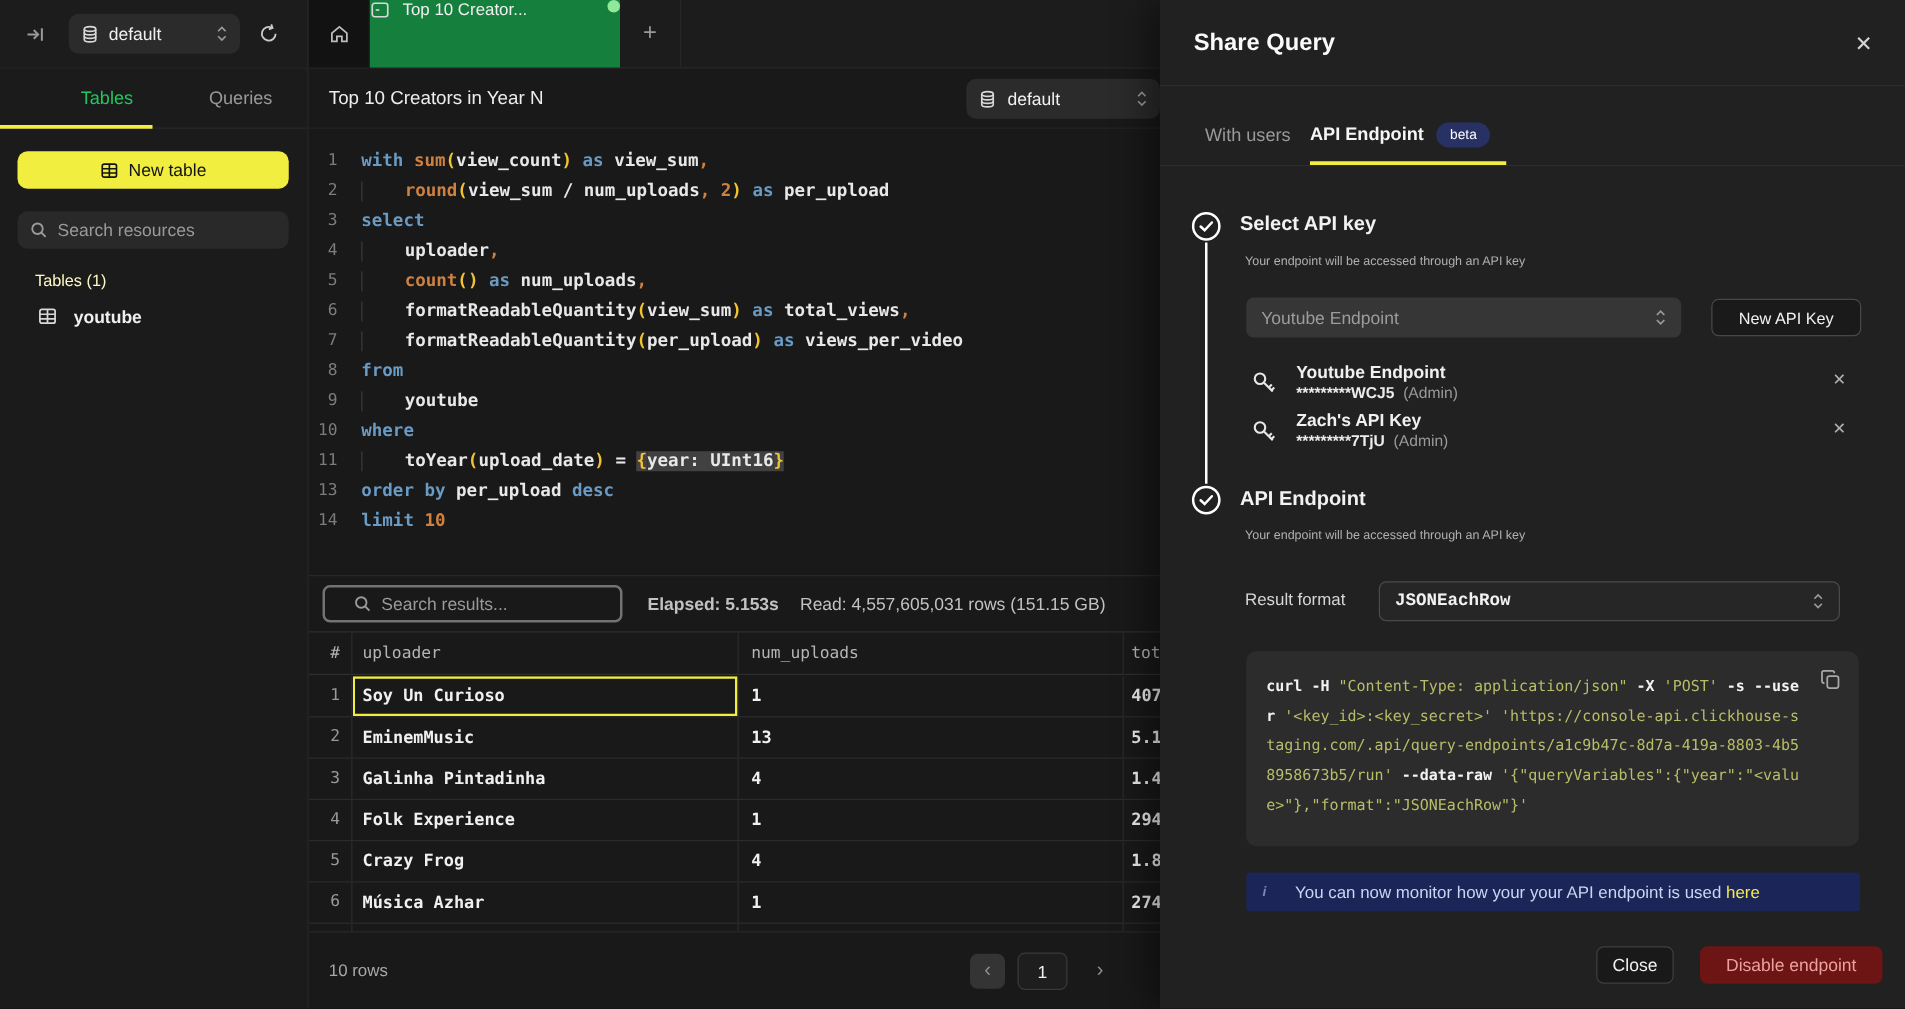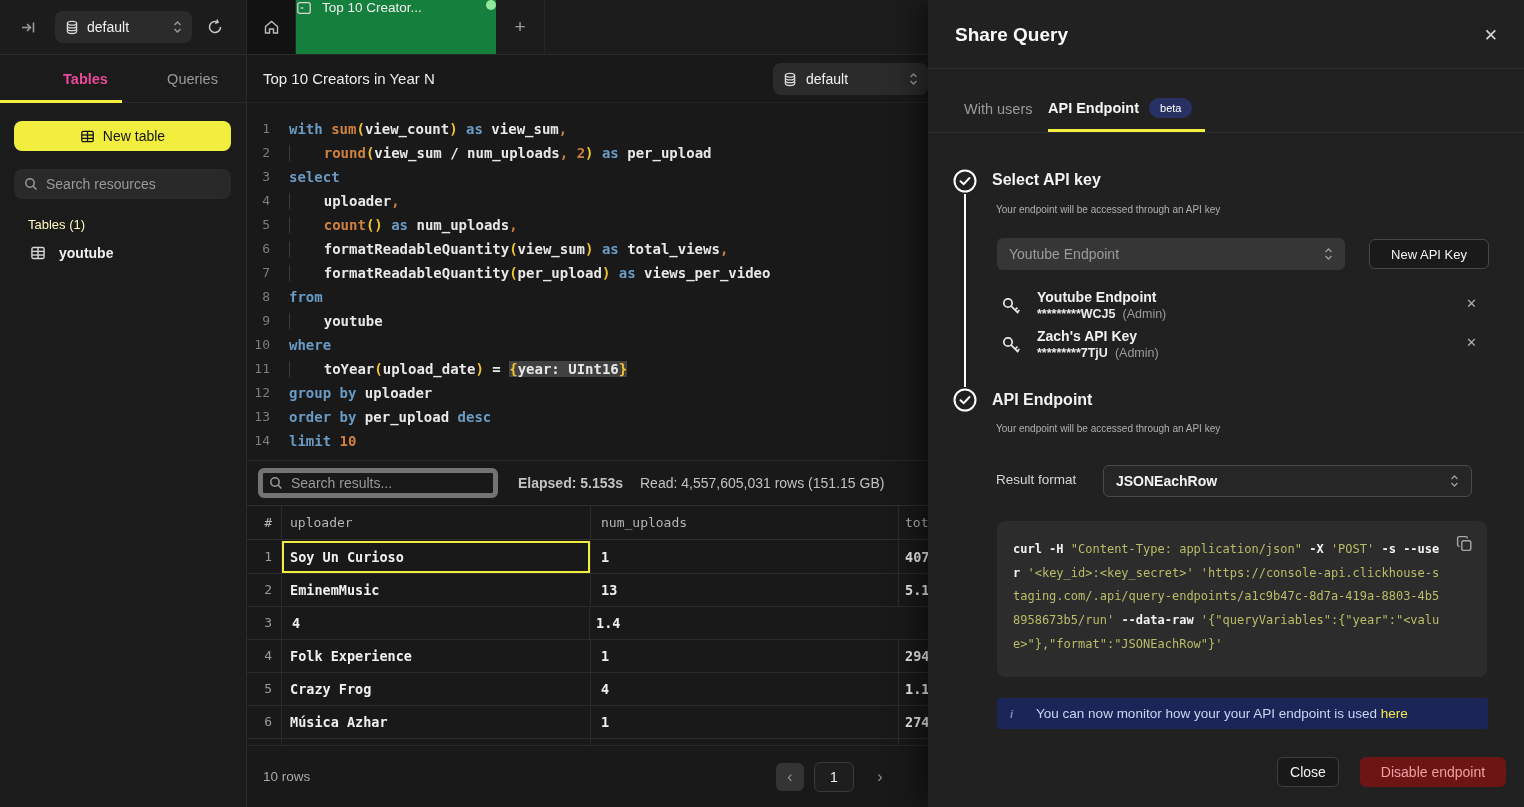--- a/index.html
+++ b/index.html
@@ -18,21 +18,21 @@
   .home-cell { position:absolute; left:247px; top:0; width:49px; height:54px; background:#121212; border-right:1px solid #242424; display:flex; align-items:center; justify-content:center; cursor:pointer; }
   .query-tab { position:absolute; left:296px; top:0; width:200px; height:54px; background:#15803d; display:flex; align-items:flex-start; padding:0 0; gap:10px; cursor:pointer; }
   .query-tab .tab-label { font-size:13.5px; color:#f0f0f0; flex:1; white-space:nowrap; overflow:hidden; }
   .status-dot { width:10px; height:10px; border-radius:50%; background:#90e89b; }
   .newtab-cell { position:absolute; left:496px; top:0; width:49px; height:54px; border-right:1px solid #262626; display:flex; align-items:center; justify-content:center; color:#9a9a9a; font-size:19px; cursor:pointer; }
 
   
   .sidebar { position:absolute; left:0; top:55px; width:247px; height:752px; background:#1b1b1b; border-right:1px solid #292929; }
   .side-tabs { position:relative; height:48px; border-bottom:1px solid #292929; display:flex; }
   .side-tab { flex:1; display:flex; align-items:center; justify-content:center; font-size:14.5px; color:#9a9a9a; cursor:pointer; }
-  .side-tab.active { color:#ec4899; font-weight:bold;margin-left:32px; }
+  .side-tab.active { color:#22c55e; font-weight:normal;margin-left:32px; }
   .side-tab-underline { position:absolute; left:0; bottom:-1px; width:122px; height:3px; background:#f1ee3f; }
   .new-table-btn { position:absolute; left:14px; top:66px; width:217px; height:30px; background:#f1ee3f; border-radius:8px; display:flex; align-items:center; justify-content:center; gap:8px; color:#141414; font-size:14px; font-weight:500; cursor:pointer; }
   .side-search { position:absolute; left:14px; top:114px; width:217px; height:30px; background:#292929; border-radius:8px; display:flex; align-items:center; padding:0 10px; gap:8px; color:#9a9a9a; font-size:14px; }
   .side-section-label { position:absolute; left:28px; top:162px; font-size:13px; color:#fef9c3; }
   .table-item { position:absolute; left:18px; top:184px; width:215px; height:28px; display:flex; align-items:center; gap:13px; padding-left:12px; border-radius:6px; cursor:pointer; }
   .table-item .nm { font-size:14px; font-weight:bold; color:#f0f0f0; }
 
   
   .main { position:absolute; left:247px; top:55px; width:681px; height:752px; background:#191919; overflow:hidden; }
   .main-titlebar { position:relative; height:48px; border-bottom:1px solid #232323; }
@@ -43,21 +43,21 @@
   .editor { position:absolute; left:0; top:48px; width:681px; height:357px; padding-top:14px; font-weight:bold; font-size:14px; }
   .eline { display:flex; height:24px; line-height:24px; white-space:pre; }
   .eline .ln { width:23px; text-align:right; color:#7d7d7d; font-size:13px; font-weight:normal; flex:none; }
   .eline .code { margin-left:19px; }
   .tk-k { color:#6a9bc4; } .tk-f { color:#cf8140; } .tk-p { color:#f2c330; }
   .tk-o { color:#cf8140; } .tk-n { color:#cf8140; } .tk-w { color:#e8e8e8; }
   .tk-g { border-left:1px solid #3a3a3a; }
   .tk-ph { background:#414141; }
 
   .results-toolbar { position:absolute; left:0; top:405px; width:681px; height:45px; border-top:1px solid #282828; }
-  .results-search { position:absolute; left:11px; top:7px; width:240px; height:30px; border:5px solid #737373; border-radius:6px; display:flex; align-items:center; padding:0 6px; gap:8px; color:#9a9a9a; font-size:14px; }
+  .results-search { position:absolute; left:11px; top:7px; width:240px; height:30px; border:2px solid #737373; border-radius:6px; display:flex; align-items:center; padding:0 23px; gap:8px; color:#9a9a9a; font-size:14px; }
   .stat { position:absolute; top:0; line-height:45px; font-size:14px; color:#c2c2c2; white-space:nowrap; }
   .stat.elapsed { left:271px;font-weight:bold; } .stat.read { left:393px; }
 
   .rtable-head { position:absolute; left:0; top:450px; width:681px; height:35px; border-top:1px solid #2e2e2e; border-bottom:1px solid #2e2e2e; display:flex; font-family:"DejaVu Sans Mono", monospace; font-size:13px; color:#b5b5b5; }
   .rtable-rows { position:absolute; left:0; top:486px; width:681px; height:204px; overflow:hidden; }
   .rrow { display:flex; height:33px; border-bottom:1px solid #2b2b2b; font-family:"DejaVu Sans Mono", monospace; font-size:13.5px; font-weight:bold; color:#f0f0f0; }
   .col-i  { width:35px;  flex:none; border-right:1px solid #2b2b2b; text-align:right; padding-right:9px; }
   .col-u  { width:309px; flex:none; border-right:1px solid #2b2b2b; padding-left:8px; }
   .col-n  { width:308px; flex:none; border-right:1px solid #2b2b2b; padding-left:10px; }
   .col-t  { flex:1; min-width:0; padding-left:6px; overflow:hidden; white-space:nowrap; }
@@ -96,21 +96,21 @@
 
   .key-list { position:absolute; left:0; top:288px; width:596px; }
   .key-item { position:relative; height:39px; }
   .key-item .kicon { position:absolute; left:72px; top:7px; }
   .key-item .kname { position:absolute; left:109px; top:1px; font-size:14px; font-weight:bold; color:#f0f0f0; }
   .key-item .kmask { position:absolute; left:109px; top:19px; font-size:12.5px; font-weight:bold; color:#ececec; }
   .key-item .krole { color:#9a9a9a; font-weight:normal; margin-left:7px; }
   .key-item .kremove { position:absolute; left:538px; top:8px; font-size:13px; color:#b0b0b0; cursor:pointer; }
 
   .rf-label { position:absolute; left:68px; top:472px; font-size:13.5px; color:#d6d6d6; }
-  .rf-select { position:absolute; left:175px; top:465px; width:369px; height:32px; background:#262626; border:1px solid #4a4a4a; border-radius:6px; display:flex; align-items:center; padding:0 12px; cursor:pointer; }
+  .rf-select { position:absolute; left:175px; top:465px; width:369px; height:32px; background:#262626; border:1px solid #4a4a4a; border-radius:6px; display:flex; align-items:center; padding:0 12px; cursor:pointer;font-family:Liberation Mono, monospace; }
   .rf-select .val { flex:1; font-size:14px; font-weight:bold; color:#f2f2f2; }
 
   .code-block { position:absolute; left:69px; top:521px; width:490px; height:156px; background:#2c2c2c; border-radius:8px; }
   .code-block pre { margin:17px 42px 16px 16px; font-family:"DejaVu Sans Mono", monospace; font-size:12px; line-height:23.7px; white-space:pre-wrap; word-break:break-all; color:#b8bd68; }
   .code-block .seg-cmd { color:#f2f2f2; font-weight:bold; }
   .copy-btn { position:absolute; right:14px; top:14px; cursor:pointer; }
 
   .banner { position:absolute; left:69px; top:698px; width:491px; height:31px; background:#1b2557; border-radius:3px; display:flex; align-items:center; }
   .banner .iicon { margin-left:13px; font-size:11px; color:#7d88b5; font-style:italic; font-weight:bold; }
   .banner .btxt { margin-left:23px; font-size:13.5px; color:#cbd4f2; }
@@ -246,21 +246,20 @@
         <div class="eline"><span class="ln">2</span><span class="code"><span class="tk-g">    </span><span class="tk-f">round</span><span class="tk-p">(</span><span class="tk-w">view_sum / num_uploads</span><span class="tk-o">,</span><span class="tk-w"> </span><span class="tk-n">2</span><span class="tk-p">)</span><span class="tk-k"> as </span><span class="tk-w">per_upload</span></span></div>
         <div class="eline"><span class="ln">3</span><span class="code"><span class="tk-k">select</span></span></div>
         <div class="eline"><span class="ln">4</span><span class="code"><span class="tk-g">    </span><span class="tk-w">uploader</span><span class="tk-o">,</span></span></div>
         <div class="eline"><span class="ln">5</span><span class="code"><span class="tk-g">    </span><span class="tk-f">count</span><span class="tk-p">()</span><span class="tk-k"> as </span><span class="tk-w">num_uploads</span><span class="tk-o">,</span></span></div>
         <div class="eline"><span class="ln">6</span><span class="code"><span class="tk-g">    </span><span class="tk-w">formatReadableQuantity</span><span class="tk-p">(</span><span class="tk-w">view_sum</span><span class="tk-p">)</span><span class="tk-k"> as </span><span class="tk-w">total_views</span><span class="tk-o">,</span></span></div>
         <div class="eline"><span class="ln">7</span><span class="code"><span class="tk-g">    </span><span class="tk-w">formatReadableQuantity</span><span class="tk-p">(</span><span class="tk-w">per_upload</span><span class="tk-p">)</span><span class="tk-k"> as </span><span class="tk-w">views_per_video</span></span></div>
         <div class="eline"><span class="ln">8</span><span class="code"><span class="tk-k">from</span></span></div>
         <div class="eline"><span class="ln">9</span><span class="code"><span class="tk-g">    </span><span class="tk-w">youtube</span></span></div>
         <div class="eline"><span class="ln">10</span><span class="code"><span class="tk-k">where</span></span></div>
         <div class="eline"><span class="ln">11</span><span class="code"><span class="tk-g">    </span><span class="tk-w">toYear</span><span class="tk-p">(</span><span class="tk-w">upload_date</span><span class="tk-p">)</span><span class="tk-w"> = </span><span class="tk-p tk-ph">{</span><span class="tk-w tk-ph">year: UInt16</span><span class="tk-p tk-ph">}</span></span></div>
-        <div class="eline"><span class="ln">12</span><span class="code"><span class="tk-k">group by </span><span class="tk-w">uploader</span></span></div>
         <div class="eline"><span class="ln">13</span><span class="code"><span class="tk-k">order by </span><span class="tk-w">per_upload </span><span class="tk-k">desc</span></span></div>
         <div class="eline"><span class="ln">14</span><span class="code"><span class="tk-k">limit </span><span class="tk-n">10</span></span></div>
       </div>
 
     <div class="results-toolbar">
       <div class="results-search">
         <span>
           <svg width="14" height="14" viewBox="0 0 14 14" fill="none" stroke="#9a9a9a" stroke-width="1.5">
               <circle cx="6" cy="6" r="4.2"></circle>
               <path d="M9.2 9.2 L12.5 12.5"></path>
@@ -286,34 +285,35 @@
           <div class="cell col-t">407</div>
         </div>
         <div class="rrow">
           <div class="cell col-i">2</div>
           <div class="cell col-u">EminemMusic</div>
           <div class="cell col-n">13</div>
           <div class="cell col-t">5.1</div>
         </div>
         <div class="rrow">
           <div class="cell col-i">3</div>
+          <div class="cell col-u">Galinha Pintadinha</div>
           <div class="cell col-n">4</div>
           <div class="cell col-t">1.4</div>
         </div>
         <div class="rrow">
           <div class="cell col-i">4</div>
           <div class="cell col-u">Folk Experience</div>
           <div class="cell col-n">1</div>
           <div class="cell col-t">294</div>
         </div>
         <div class="rrow">
           <div class="cell col-i">5</div>
           <div class="cell col-u">Crazy Frog</div>
           <div class="cell col-n">4</div>
-          <div class="cell col-t">1.1</div>
+          <div class="cell col-t">1.8</div>
         </div>
         <div class="rrow">
           <div class="cell col-i">6</div>
           <div class="cell col-u">Música Azhar</div>
           <div class="cell col-n">1</div>
           <div class="cell col-t">274</div>
         </div>
         <div class="rrow">
           <div class="cell col-i"></div>
           <div class="cell col-u"></div>

